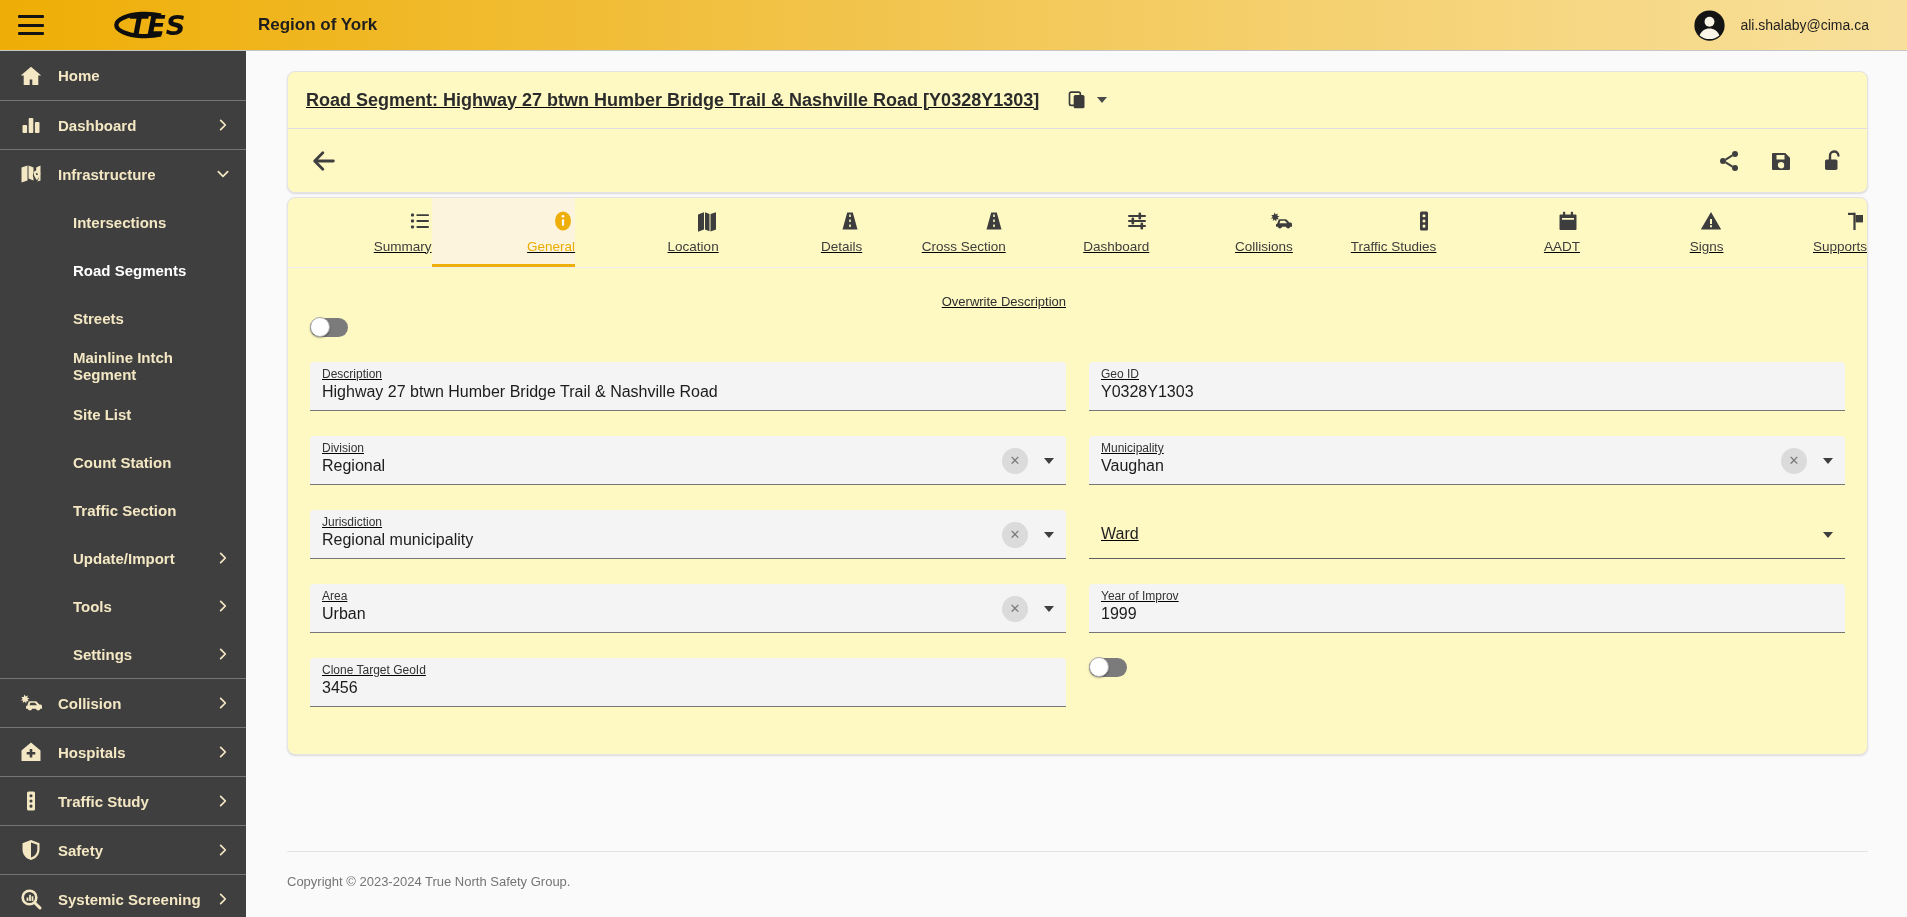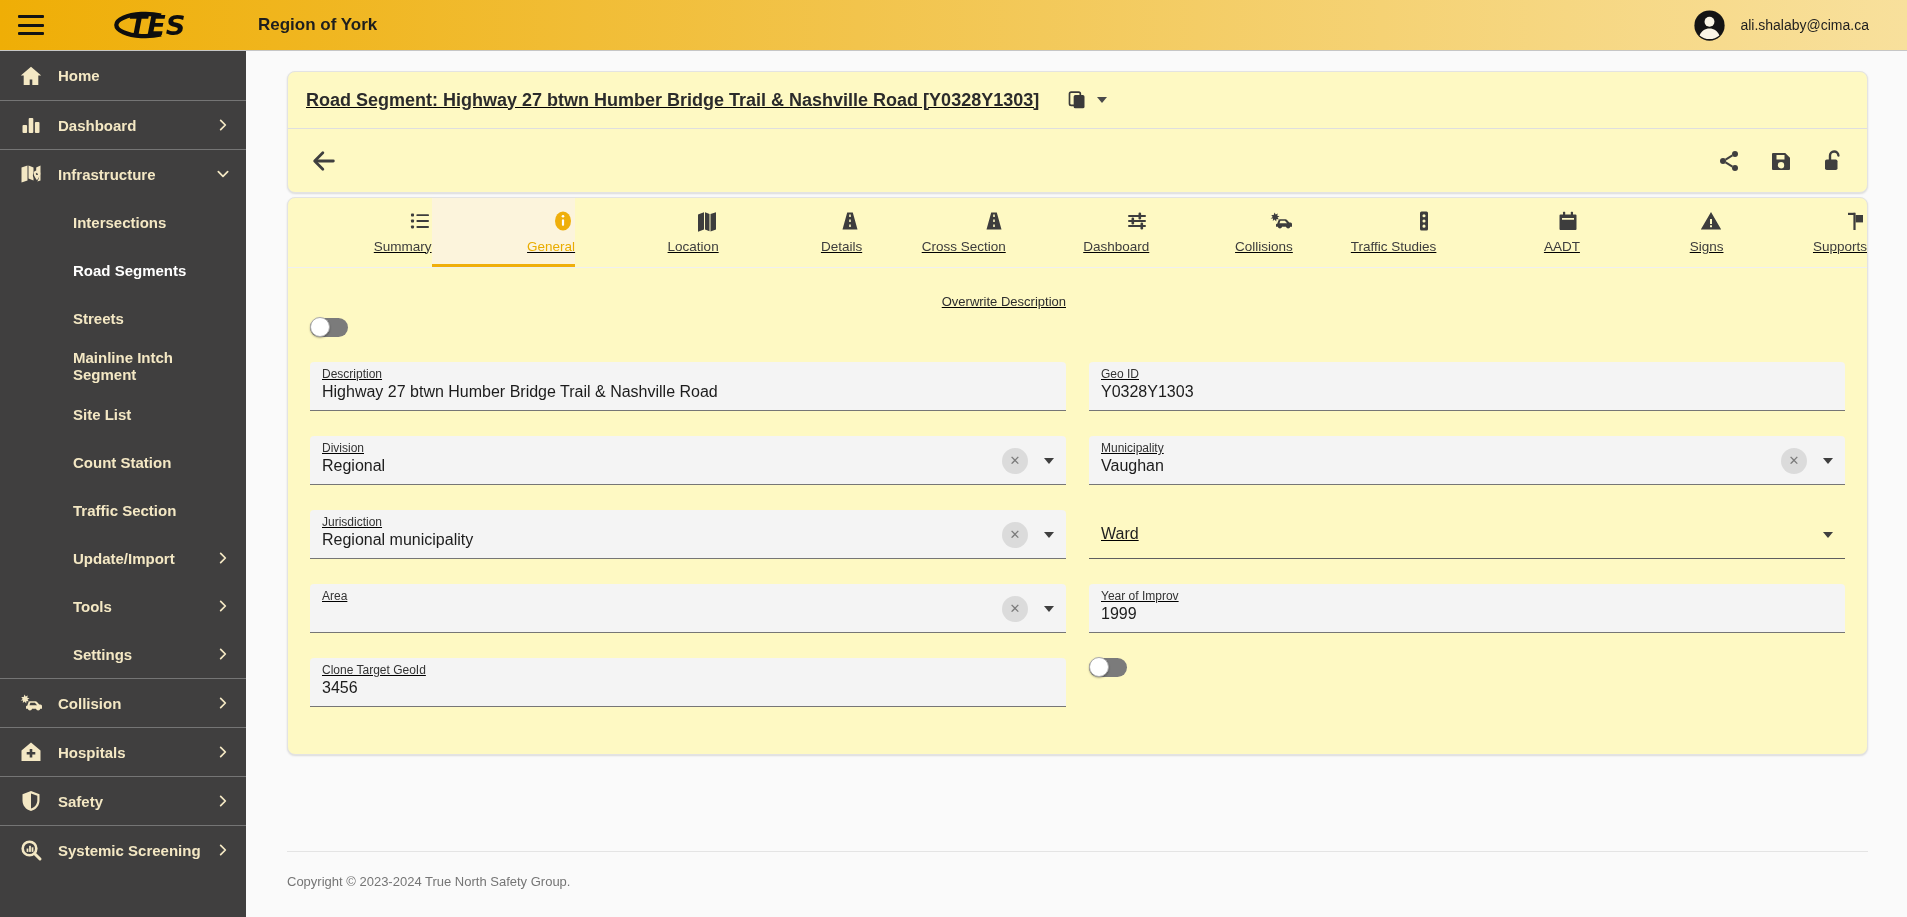--- a/index.html
+++ b/index.html
@@ -232,20 +232,33 @@
         </svg>
       </span>
     <span>Hospitals</span>
     <span class="nav-chevron">
         <svg viewBox="0 0 24 24" fill="none" stroke="currentColor" stroke-width="3" stroke-linecap="round" stroke-linejoin="round">
           <path d="M8 4l8 8-8 8"></path>
         </svg>
       </span>
   </div>
 
+  <div class="nav-item sep">
+    <span class="nav-icon">
+      <svg viewBox="0 0 24 24" fill="currentColor" fill-rule="evenodd">
+          <path d="M9.5 2.5h5A1.5 1.5 0 0 1 16 4v16a1.5 1.5 0 0 1-1.5 1.5h-5A1.5 1.5 0 0 1 8 20V4a1.5 1.5 0 0 1 1.5-1.5zm2.5 5.8a1.55 1.55 0 1 0 0-3.1 1.55 1.55 0 0 0 0 3.1zm0 5.2a1.55 1.55 0 1 0 0-3.1 1.55 1.55 0 0 0 0 3.1zm0 5.2a1.55 1.55 0 1 0 0-3.1 1.55 1.55 0 0 0 0 3.1z"></path>
+        </svg>
+      </span>
+    <span>Traffic Study</span>
+    <span class="nav-chevron">
+        <svg viewBox="0 0 24 24" fill="none" stroke="currentColor" stroke-width="3" stroke-linecap="round" stroke-linejoin="round">
+          <path d="M8 4l8 8-8 8"></path>
+        </svg>
+      </span>
+  </div>
 
   <div class="nav-item sep">
     <span class="nav-icon">
       <svg viewBox="0 0 24 24" fill="currentColor" fill-rule="evenodd">
           <path d="M12 2l8.5 3.2v6.3c0 5-3.4 9.1-8.5 10.5-5.1-1.4-8.5-5.5-8.5-10.5V5.2zm0 2.4v15.2c3.9-1.3 6.3-4.5 6.3-8.1V6.8z"></path>
         </svg>
       </span>
     <span>Safety</span>
     <span class="nav-chevron">
         <svg viewBox="0 0 24 24" fill="none" stroke="currentColor" stroke-width="3" stroke-linecap="round" stroke-linejoin="round">
@@ -452,20 +465,21 @@
       </div>
       <div class="field plain">
         <span class="plain-value">Ward</span>
         <div class="f-actions">
             <span class="caret"></span>
           </div>
       </div>
 
       <div class="field has-actions">
         <div class="f-label">Area</div>
+        <input class="f-input" value="Urban" style="">
         <div class="f-actions">
             <button class="clear-btn"></button>
             <span class="caret"></span>
           </div>
       </div>
       <div class="field">
         <div class="f-label">Year of Improv</div>
         <input class="f-input" value="1999" style="">
       </div>
 

